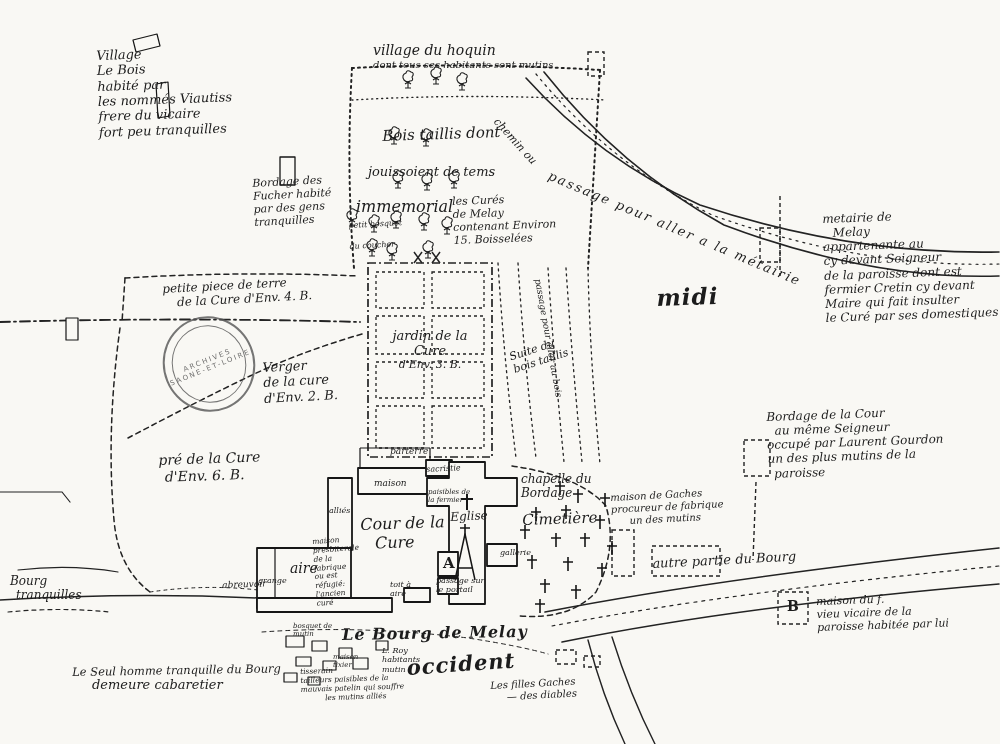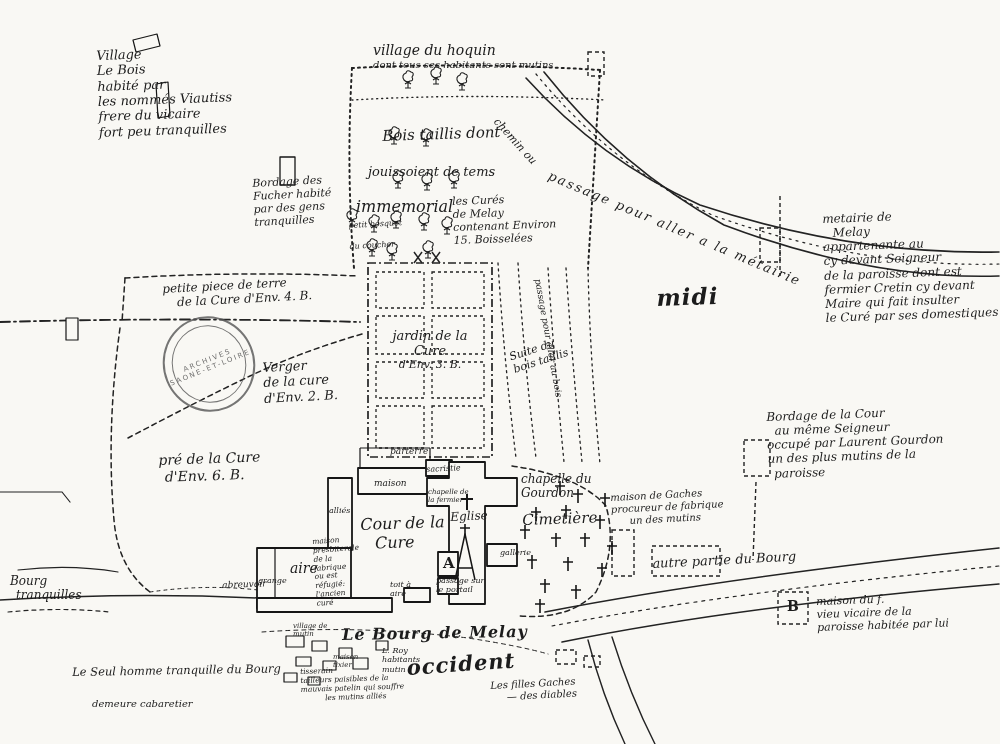--- a/index.html
+++ b/index.html
@@ -248,26 +248,26 @@
 
 <div class="lbl" style="left:360px;top:516px;font-size:16px;transform:rotate(-2deg)">
   <span class="ln">Cour de la</span>
   <span class="ln" style="padding-left:14px">Cure</span>
 </div>
 
 <div class="lbl" style="left:390px;top:446px;font-size:9px">parterre</div>
 <div class="lbl" style="left:426px;top:465px;font-size:8px;transform:rotate(-3deg)">sacristie</div>
 <div class="lbl" style="left:374px;top:478px;font-size:9px">maison</div>
 <div class="lbl" style="left:428px;top:488px;font-size:7px">
-  <span class="ln">chapelle de</span>
+  <span class="ln">paisibles de</span>
   <span class="ln">la fermier</span>
 </div>
 <div class="lbl" style="left:521px;top:472px;font-size:12px">
   <span class="ln">chapelle du</span>
-  <span class="ln">Gourdon</span>
+  <span class="ln">Bordage</span>
 </div>
 <div class="lbl" style="left:450px;top:510px;font-size:12px;transform:rotate(-3deg)">Eglise</div>
 <div class="lbl" style="left:522px;top:512px;font-size:15px;transform:rotate(-2deg)">Cimetière</div>
 <div class="lbl" style="left:500px;top:548px;font-size:8px">gallerie</div>
 <div class="lbl" style="left:436px;top:576px;font-size:8px">
   <span class="ln">passage sur</span>
   <span class="ln">le portail</span>
 </div>
 
 <div class="lbl" style="left:312px;top:538px;font-size:7.5px;transform:rotate(-4deg)">
@@ -291,36 +291,36 @@
 
 <div class="lbl big" style="left:342px;top:626px;font-size:16px;transform:rotate(-1deg)">Le Bourg de Melay</div>
 <div class="lbl big" style="left:406px;top:656px;font-size:21px;transform:rotate(-4deg)">occident</div>
 
 <div class="lbl" style="left:382px;top:646px;font-size:8px">
   <span class="ln">L. Roy</span>
   <span class="ln">habitants</span>
   <span class="ln">mutin</span>
 </div>
 <div class="lbl" style="left:293px;top:622px;font-size:7px">
-  <span class="ln">village de</span>
+  <span class="ln">bosquet de</span>
   <span class="ln">mutin</span>
 </div>
 <div class="lbl" style="left:333px;top:653px;font-size:7px">
   <span class="ln">maison</span>
   <span class="ln">tixier</span>
 </div>
 <div class="lbl" style="left:300px;top:668px;font-size:7.5px;transform:rotate(-2deg)">
   <span class="ln">tisserain</span>
   <span class="ln">tailleurs paisibles de la</span>
   <span class="ln">mauvais patelin qui souffre</span>
   <span class="ln" style="padding-left:24px">les mutins alliés</span>
 </div>
 
 <div class="lbl" style="left:72px;top:666px;font-size:11.5px;transform:rotate(-1deg)">Le Seul homme tranquille du Bourg</div>
-<div class="lbl" style="left:92px;top:698px;font-size:10px">demeure cabaretier</div>
+<div class="lbl" style="left:92px;top:677px;font-size:13px">demeure cabaretier</div>
 
 <div class="lbl" style="left:490px;top:680px;font-size:10px;transform:rotate(-3deg)">
   <span class="ln">Les filles Gaches</span>
   <span class="ln" style="padding-left:16px">— des diables</span>
 </div>
 
 <div class="lbl" style="left:610px;top:492px;font-size:10px;transform:rotate(-3deg)">
   <span class="ln">maison de Gaches</span>
   <span class="ln">procureur de fabrique</span>
   <span class="ln" style="padding-left:18px">un des mutins</span>

